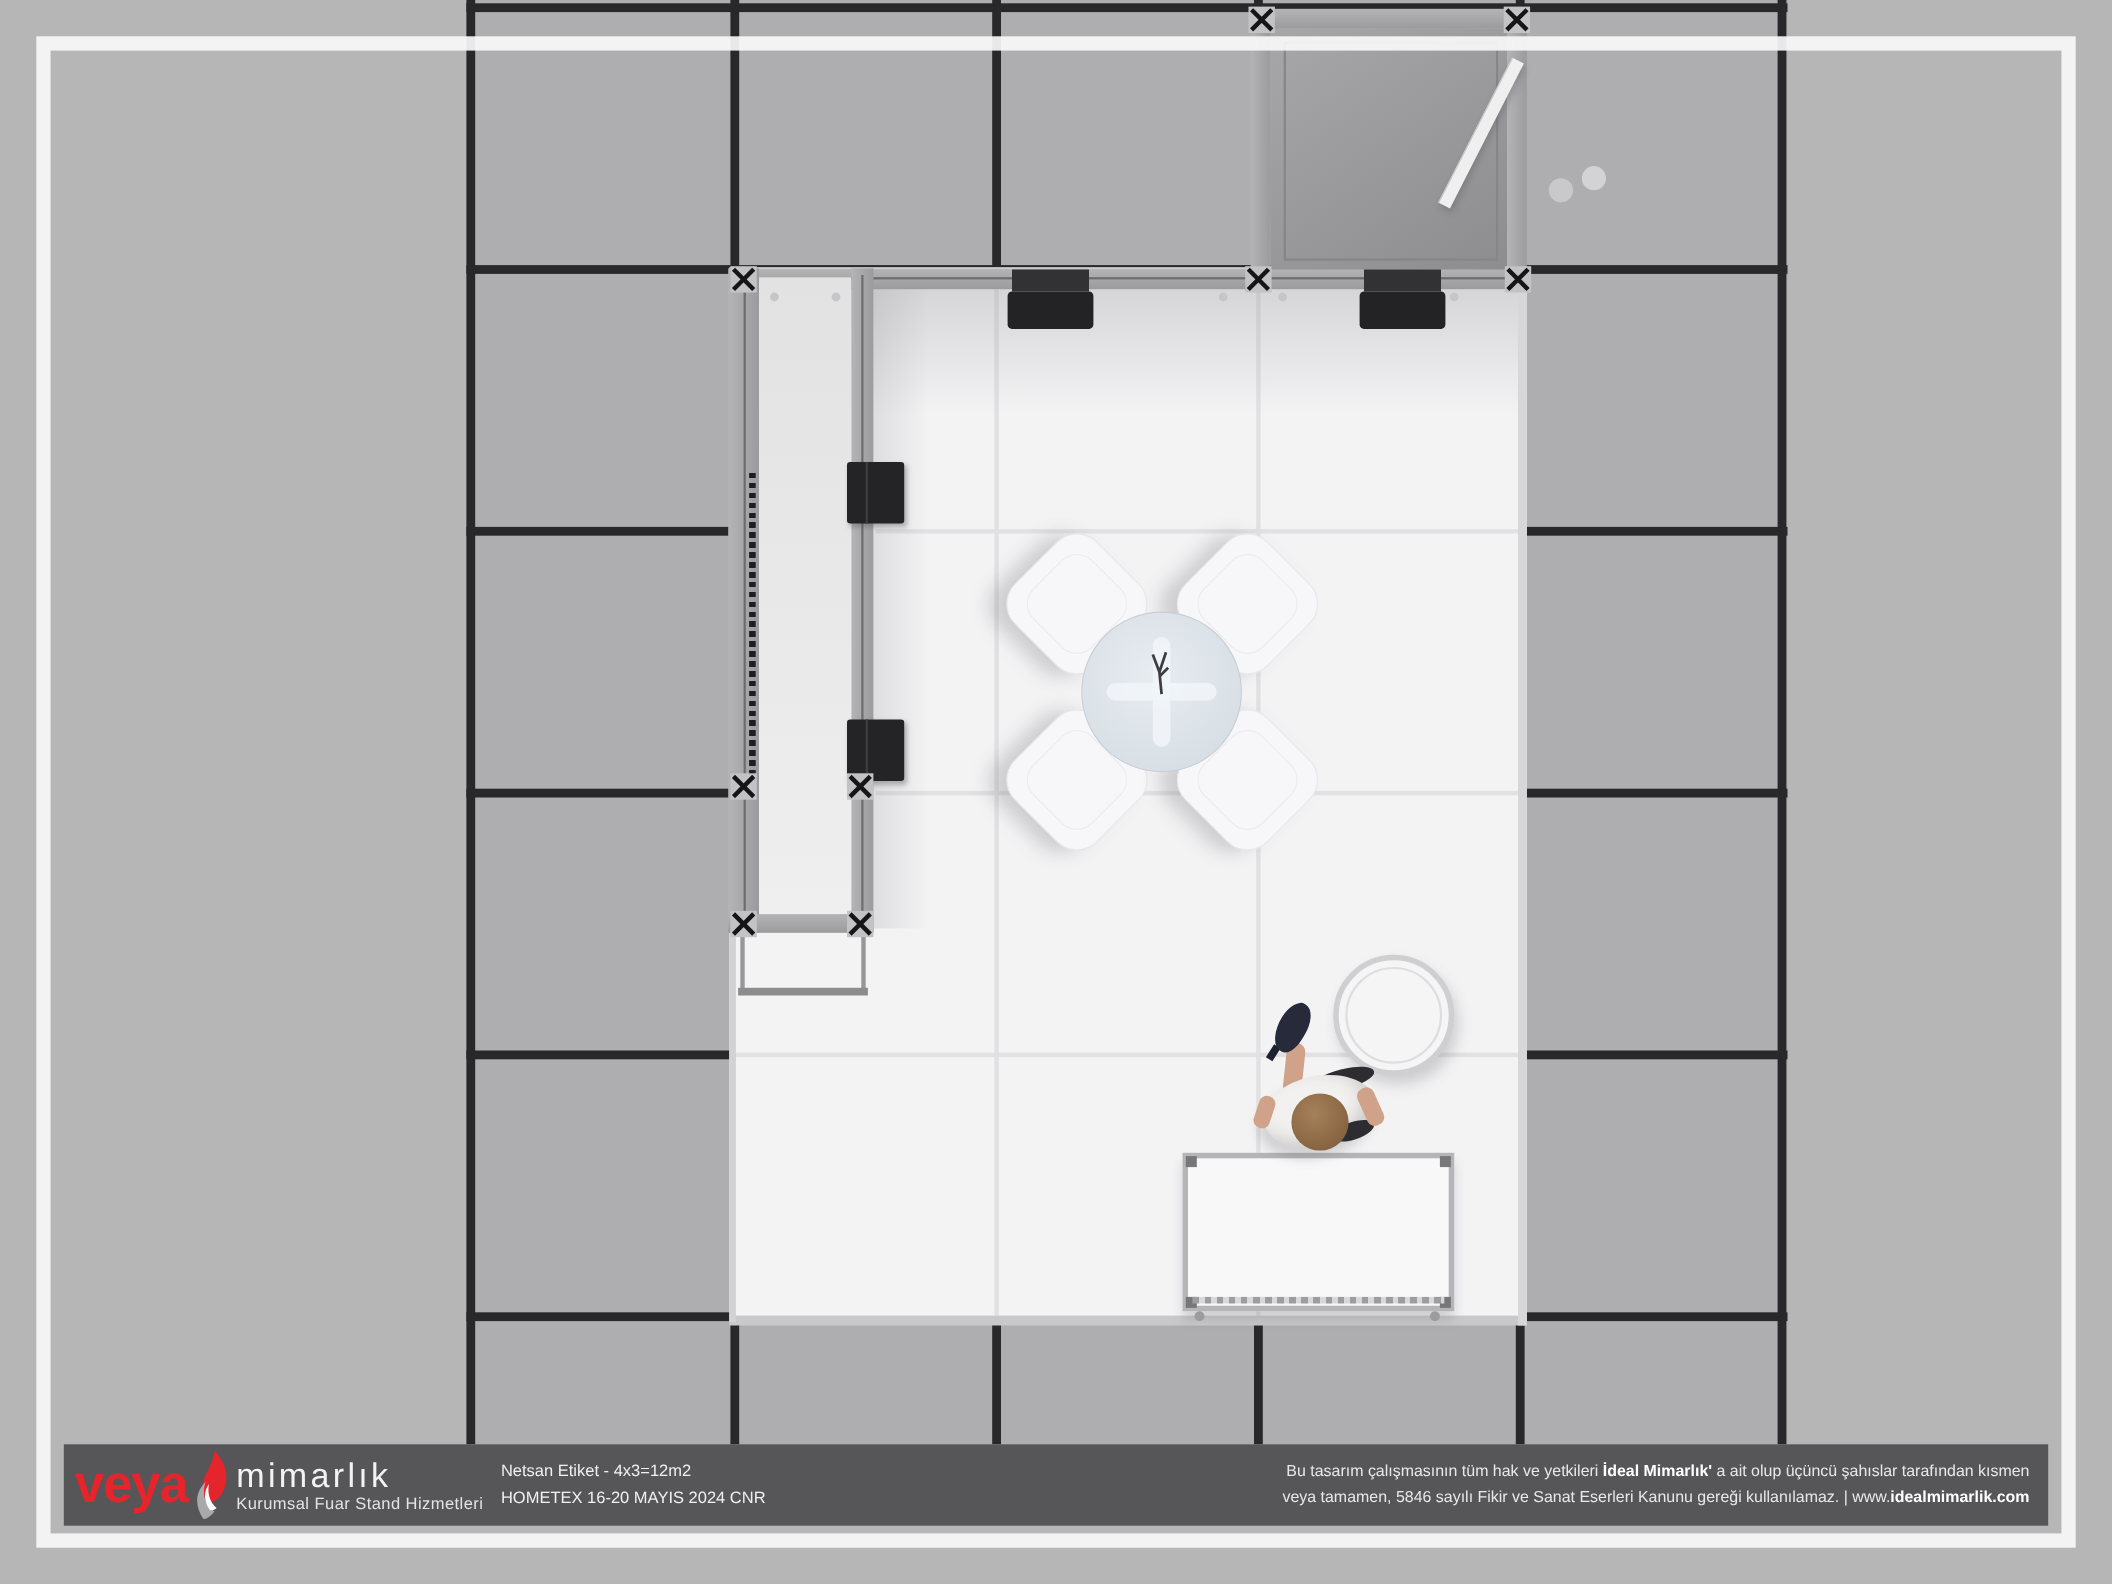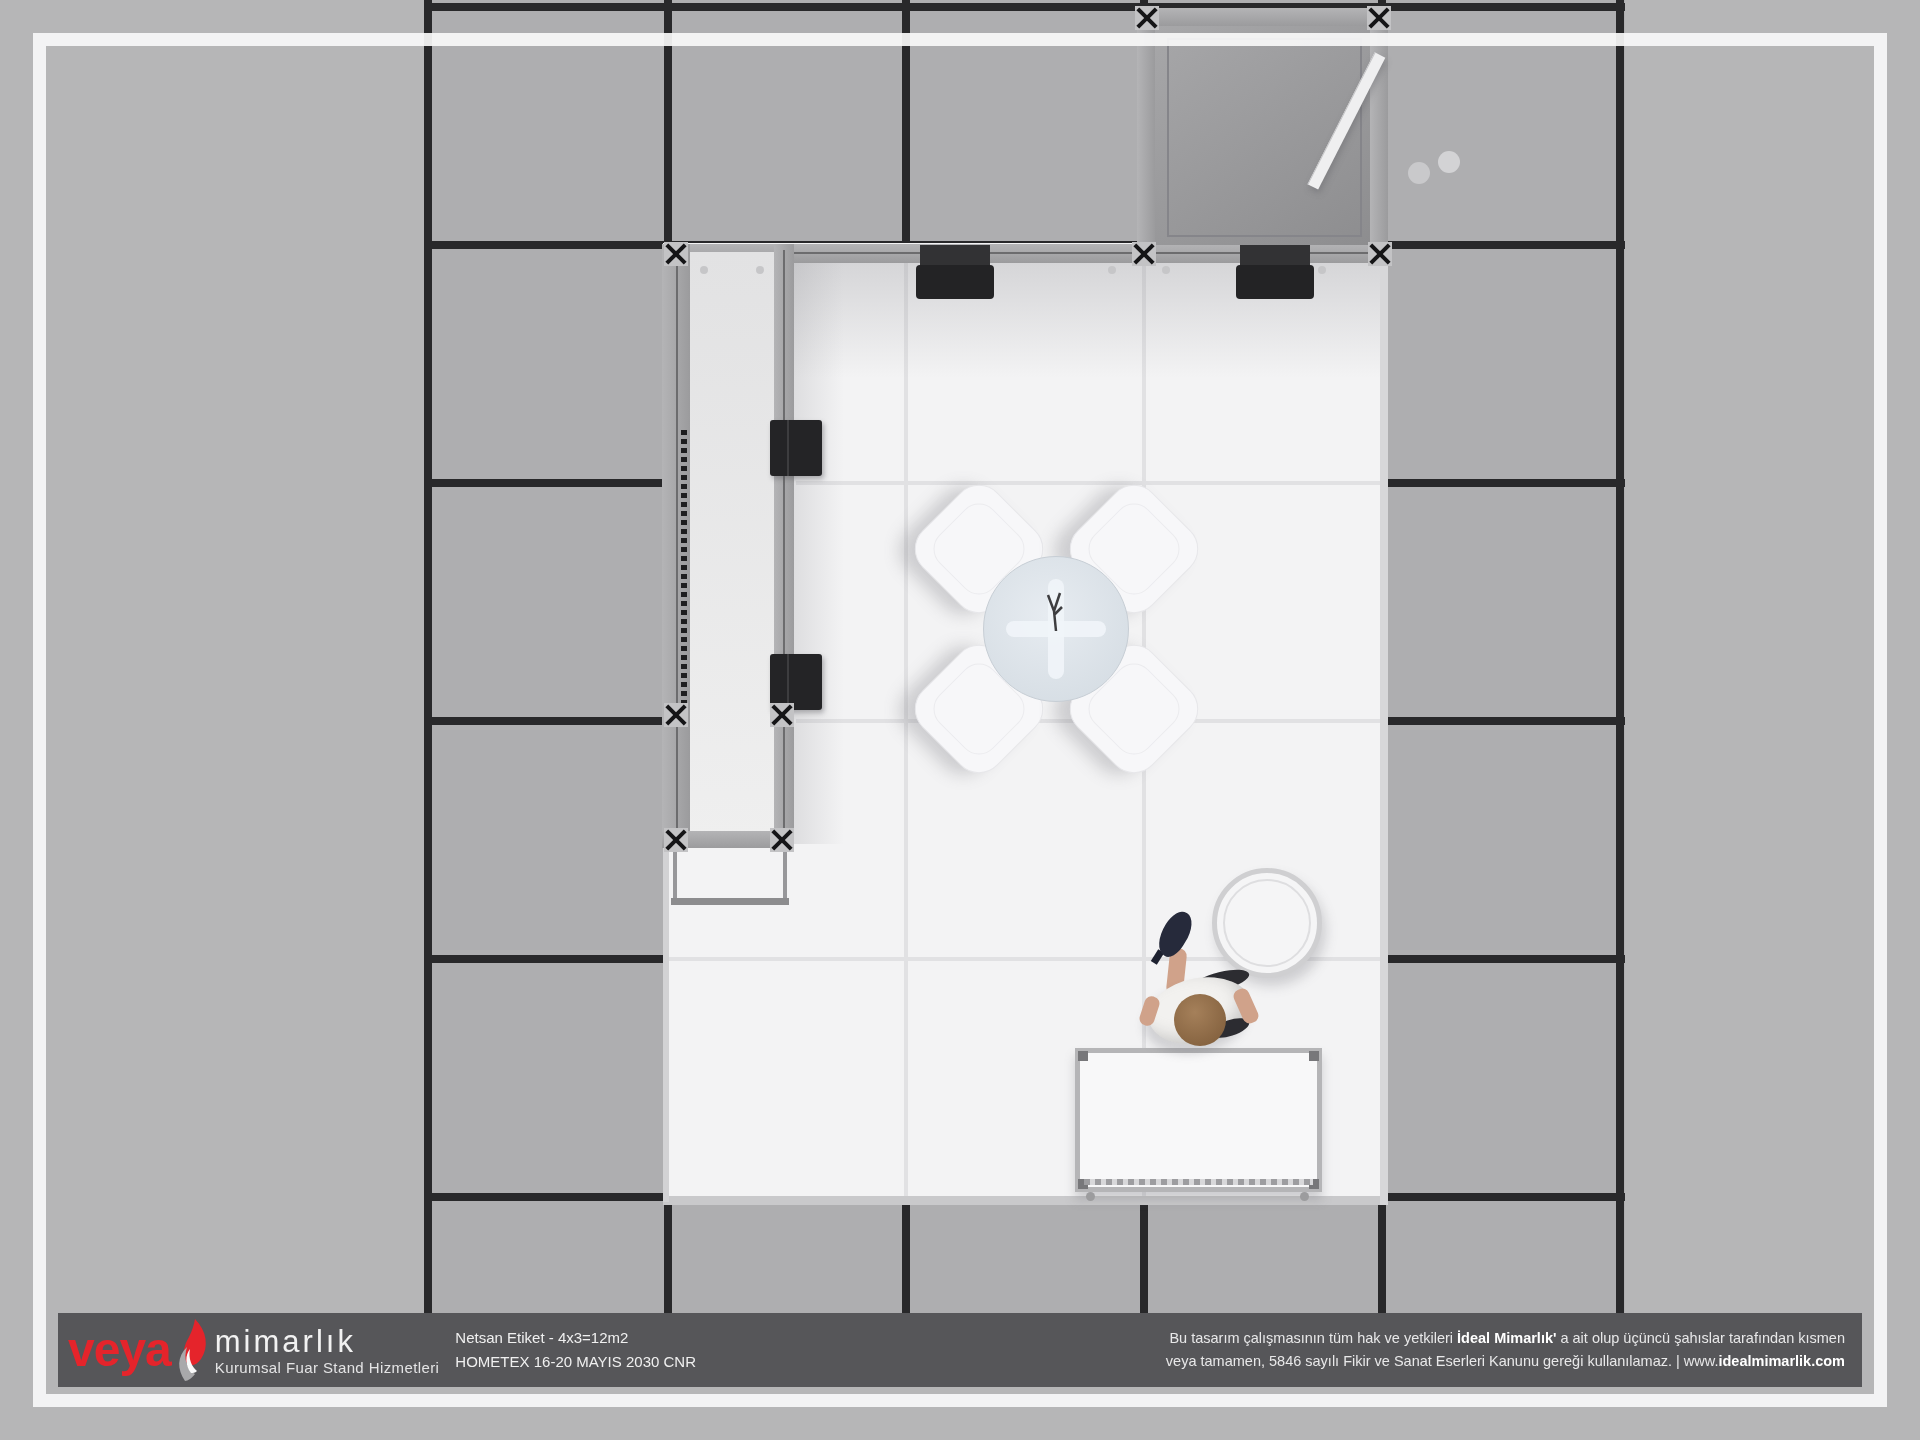--- a/index.html
+++ b/index.html
@@ -231,21 +231,21 @@
         <path d="M10,62 C2,50 2,38 12,28 C8,40 12,50 20,55 C17,59 13,62 10,62 Z" fill="#a9a9ab"></path>
         <path d="M16,54 C10,46 10,36 15,30 C13,40 17,48 22,52 C20,54 18,54 16,54 Z" fill="#fafafa"></path>
       </svg>
       <div id="brand2wrap">
         <span id="brand2">mimarlık</span>
         <span id="tagline">Kurumsal Fuar Stand Hizmetleri</span>
       </div>
     </div>
     <div id="project">
       <div>Netsan Etiket - 4x3=12m2</div>
-      <div>HOMETEX 16-20 MAYIS 2030 CNR</div>
+      <div>HOMETEX 16-20 MAYIS 2024 CNR</div>
     </div>
     <div id="copyright">
       <div><span>Bu tasarım çalışmasının tüm hak ve yetkileri </span><b>İdeal Mimarlık'</b><span> a ait olup üçüncü şahıslar tarafından kısmen</span></div>
       <div><span>veya tamamen, 5846 sayılı Fikir ve Sanat Eserleri Kanunu gereği kullanılamaz. | www.</span><b>idealmimarlik.com</b></div>
     </div>
   </div>
 
   <div id="frame"></div>
 </div>
 

